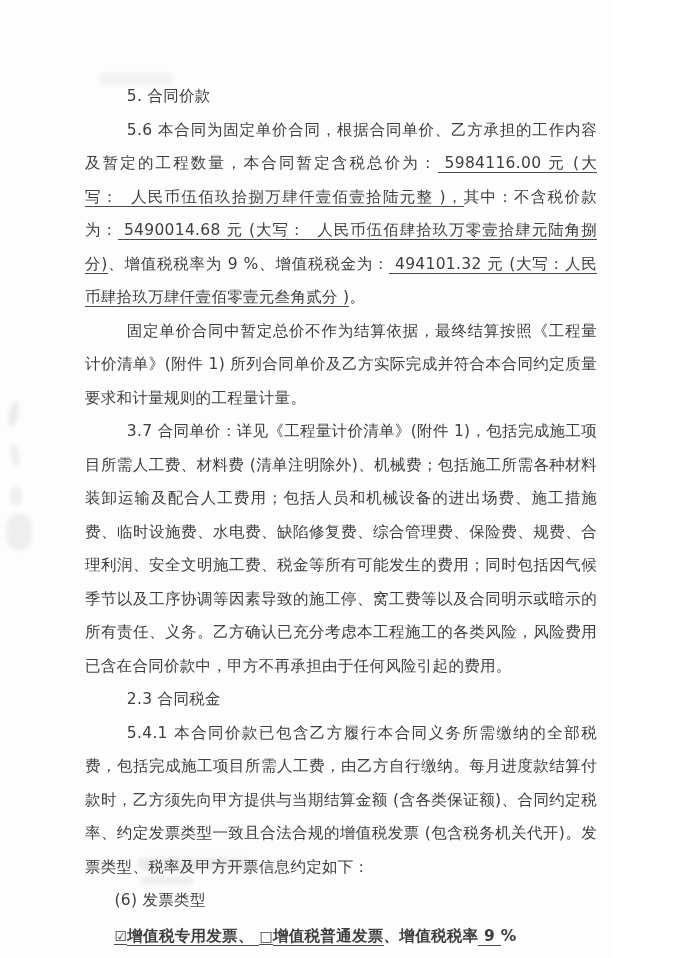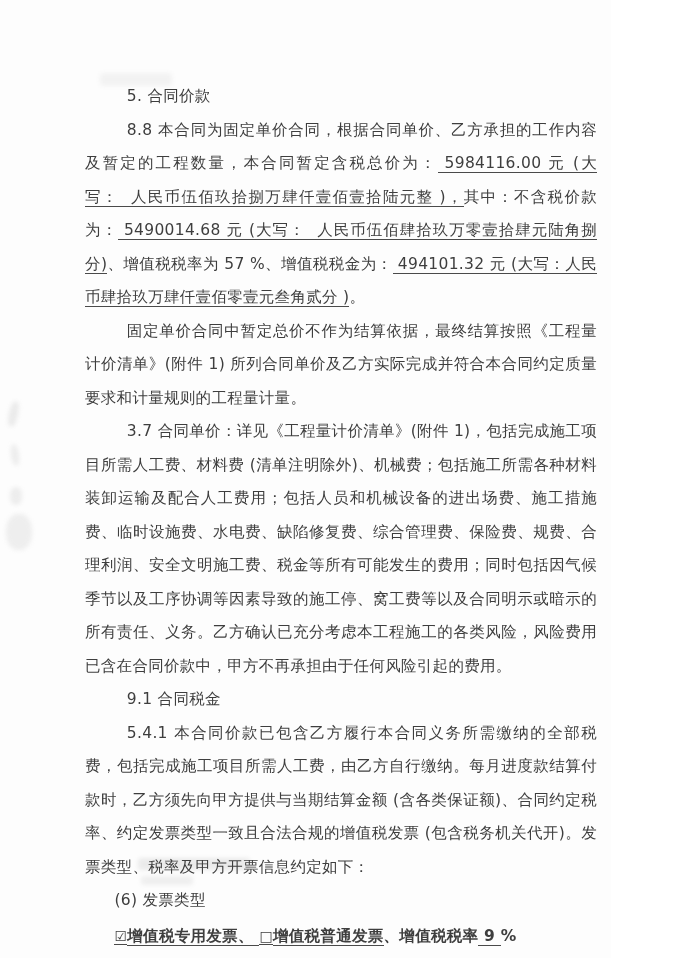--- a/index.html
+++ b/index.html
@@ -86,27 +86,27 @@
   <div class="artifact a-left-4"></div>
   <div class="artifact a-right-1"></div>
   <div class="artifact a-right-2"></div>
   <div class="ghost g-bot-1"></div>
   <div class="ghost g-bot-2"></div>
 
   <div class="doc">
 
     <p class="para"><span>5. 合同价款</span></p>
 
-    <p class="para"><span>8.8 本合同为固定单价合同，根据合同单价、乙方承担的工作内容及暂定的工程数量，本合同暂定含税总价为：</span><span class="u">&nbsp;5984116.00 元 (大写：&nbsp;&nbsp;人民币伍佰玖拾捌万肆仟壹佰壹拾陆元整&nbsp;)，</span><span>其中：不含税价款为：</span><span class="u">&nbsp;5490014.68 元 (大写：&nbsp;&nbsp;人民币伍佰肆拾玖万零壹拾肆元陆角捌分)</span><span>、增值税税率为 57 %、增值税税金为：</span><span class="u">&nbsp;494101.32 元 (大写：人民币肆拾玖万肆仟壹佰零壹元叁角贰分&nbsp;)</span><span>。</span></p>
+    <p class="para"><span>5.6 本合同为固定单价合同，根据合同单价、乙方承担的工作内容及暂定的工程数量，本合同暂定含税总价为：</span><span class="u">&nbsp;5984116.00 元 (大写：&nbsp;&nbsp;人民币伍佰玖拾捌万肆仟壹佰壹拾陆元整&nbsp;)，</span><span>其中：不含税价款为：</span><span class="u">&nbsp;5490014.68 元 (大写：&nbsp;&nbsp;人民币伍佰肆拾玖万零壹拾肆元陆角捌分)</span><span>、增值税税率为 9 %、增值税税金为：</span><span class="u">&nbsp;494101.32 元 (大写：人民币肆拾玖万肆仟壹佰零壹元叁角贰分&nbsp;)</span><span>。</span></p>
 
     <p class="para"><span>固定单价合同中暂定总价不作为结算依据，最终结算按照《工程量计价清单》(附件 1) 所列合同单价及乙方实际完成并符合本合同约定质量要求和计量规则的工程量计量。</span></p>
 
     <p class="para"><span>3.7 合同单价：详见《工程量计价清单》(附件 1)，包括完成施工项目所需人工费、材料费 (清单注明除外)、机械费；包括施工所需各种材料装卸运输及配合人工费用；包括人员和机械设备的进出场费、施工措施费、临时设施费、水电费、缺陷修复费、综合管理费、保险费、规费、合理利润、安全文明施工费、税金等所有可能发生的费用；同时包括因气候季节以及工序协调等因素导致的施工停、窝工费等以及合同明示或暗示的所有责任、义务。乙方确认已充分考虑本工程施工的各类风险，风险费用已含在合同价款中，甲方不再承担由于任何风险引起的费用。</span></p>
 
-    <p class="para"><span>9.1 合同税金</span></p>
+    <p class="para"><span>2.3 合同税金</span></p>
 
     <p class="para"><span>5.4.1 本合同价款已包含乙方履行本合同义务所需缴纳的全部税费，包括完成施工项目所需人工费，由乙方自行缴纳。每月进度款结算付款时，乙方须先向甲方提供与当期结算金额 (含各类保证额)、合同约定税率、约定发票类型一致且合法合规的增值税发票 (包含税务机关代开)。发票类型、税率及甲方开票信息约定如下：</span></p>
 
     <p class="para sub-indent"><span>(6) 发票类型</span></p>
 
     <p class="para sub-indent gap-top-sm"><span class="u cb">☑</span><span class="u">增值税专用发票、&nbsp;</span><span class="u cb">□</span><span class="u">增值税普通发票</span><span>、增值税税率</span><span class="u">&nbsp;9&nbsp;</span><span>%</span></p>
 
   </div>
 </div>
 

